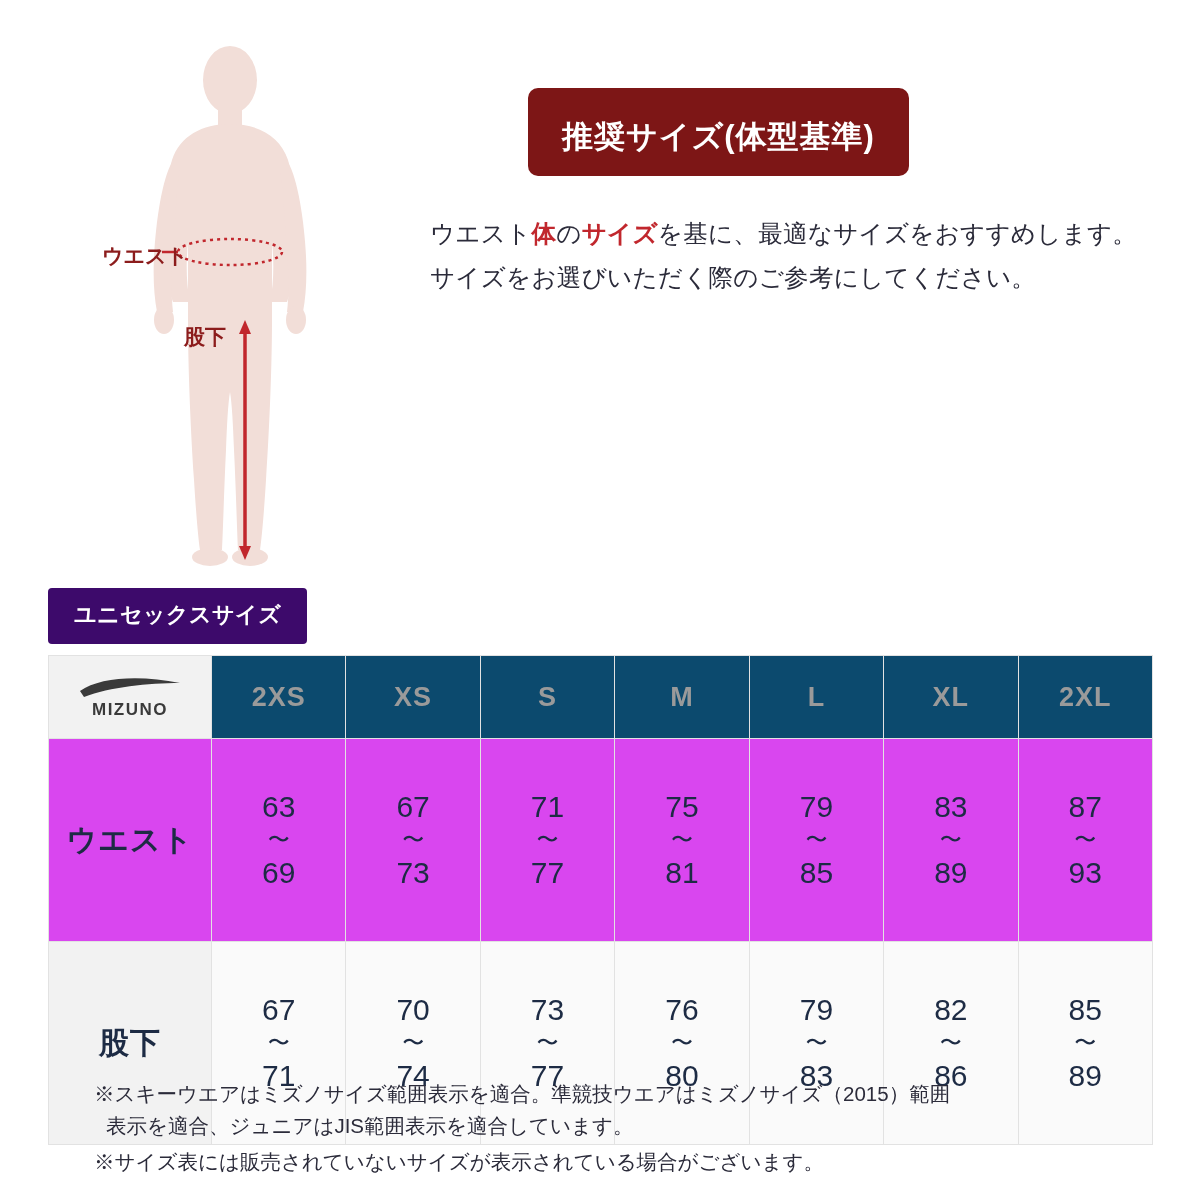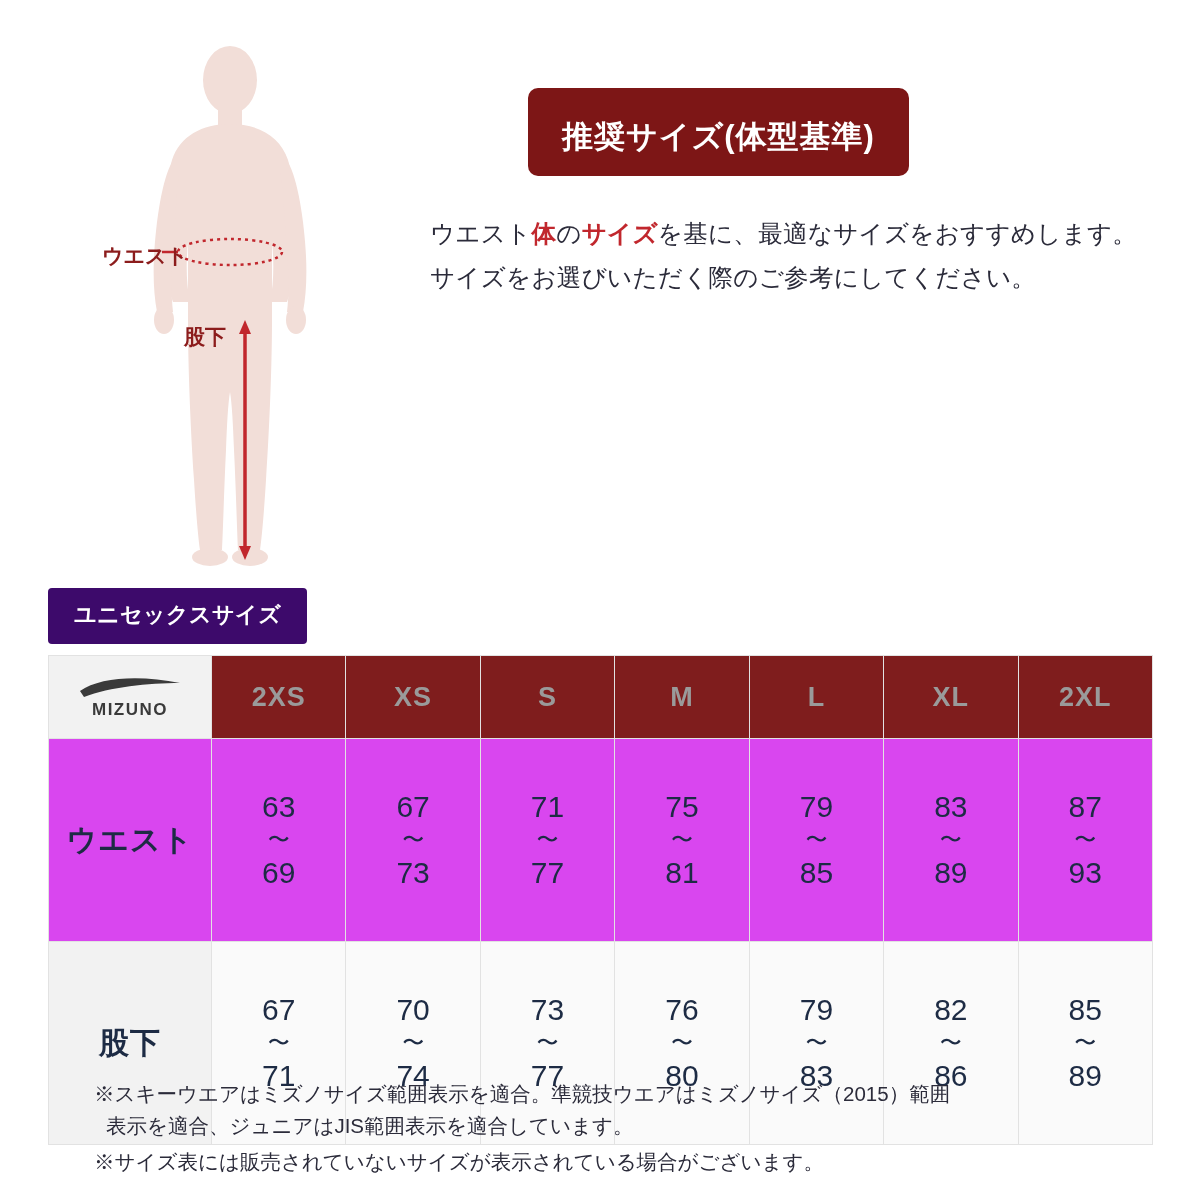--- a/index.html
+++ b/index.html
@@ -101,21 +101,21 @@
     border-collapse: collapse;
     table-layout: fixed;
   }
   .size-table th, .size-table td {
     border: 1px solid #e2e2e2;
     text-align: center;
     vertical-align: middle;
   }
   .size-table thead th {
     height: 80px;
-    background: #7f1d1d;
+    background: #0c4a6e;
     color: #9a9a9a;
     font-size: 27px;
     font-weight: bold;
     letter-spacing: 1px;
   }
   .size-table thead th.brand-cell {
     background: #f2f2f2;
     width: 160px;
   }
   .row-head {

